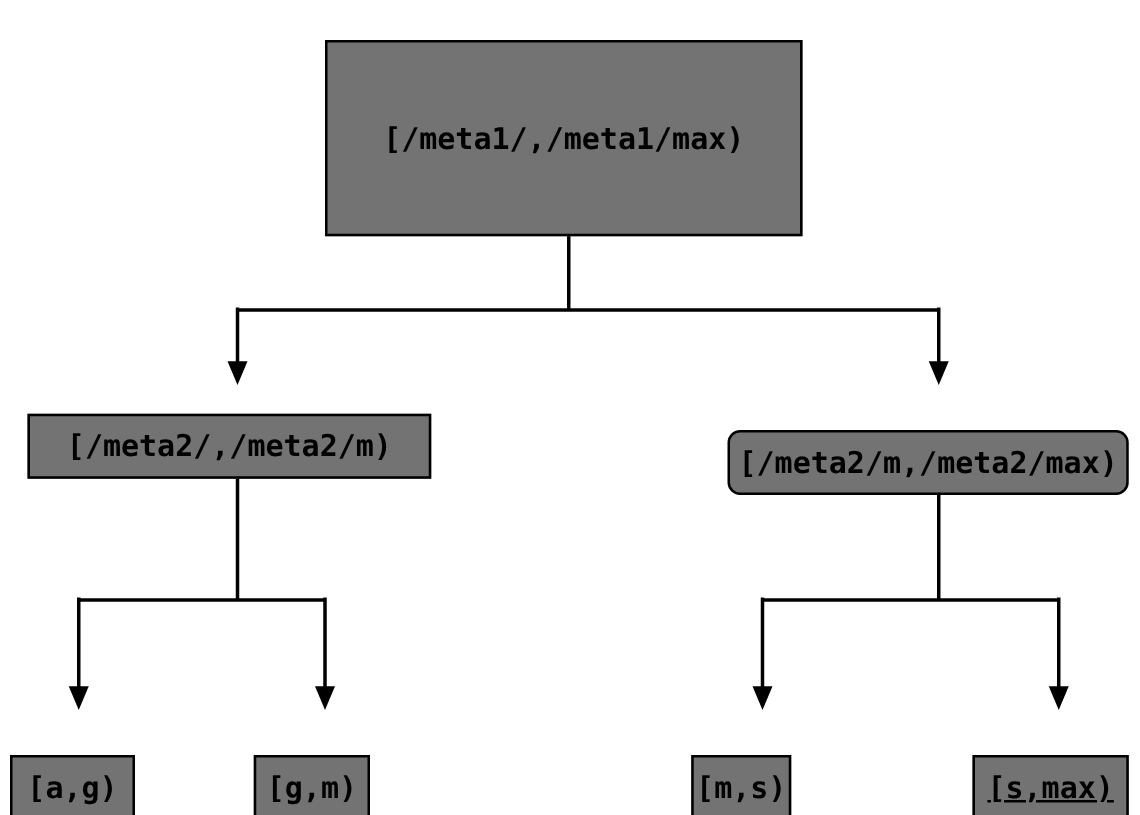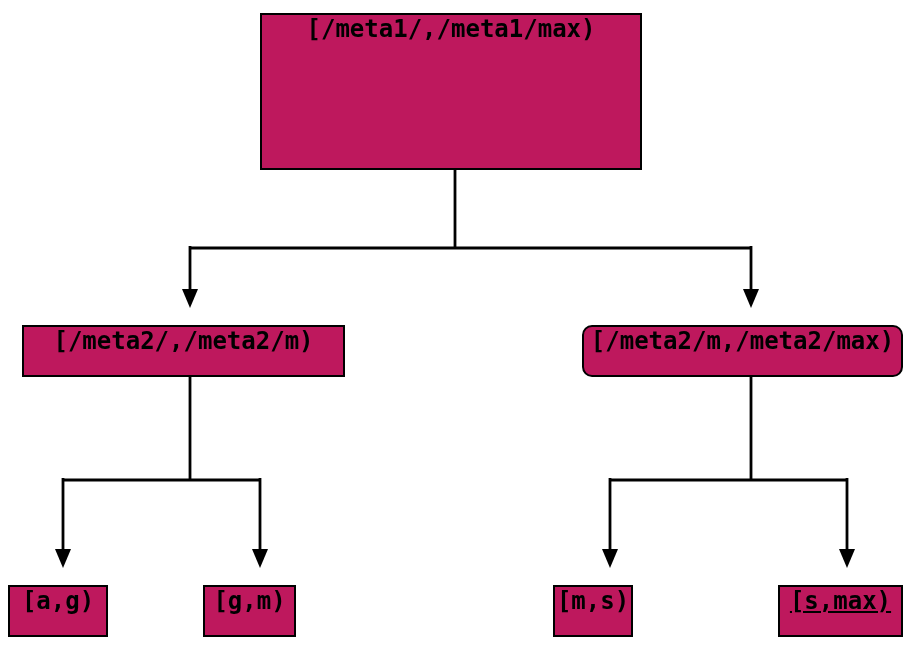--- a/index.html
+++ b/index.html
@@ -27,30 +27,32 @@
     stroke-width: 2.8;
   }
   .edges polygon {
     fill: #000000;
     stroke: none;
   }
   .node {
     position: absolute;
     box-sizing: border-box;
     border: 2.8px solid #000000;
-    background: #be185d;
+    background: #737373;
     display: flex;
+    align-items: center;
     justify-content: center;
     font-size: 24px;
     font-weight: bold;
     color: #000000;
     white-space: nowrap;
+    margin-top: 19px;
   }
   .node-root      { left: 260px; top: 13px;  width: 382px; height: 157px; }
-  .node-left-mid  { left: 22px;  top: 325px; width: 323px; height: 52px; }
+  .node-left-mid  { left: 22px;  top: 312px; width: 323px; height: 52px; }
   .node-right-mid { left: 582px; top: 325px; width: 321px; height: 52px; border-radius: 10px; }
   .node-leaf-ag   { left: 8px;   top: 585px; width: 100px; height: 52px; }
   .node-leaf-gm   { left: 203px; top: 585px; width: 93px;  height: 52px; }
   .node-leaf-ms   { left: 553px; top: 585px; width: 80px; height: 52px; }
   .node-leaf-smax { left: 778px; top: 585px; width: 125px; height: 52px; text-decoration: underline; }
 </style>
 </head>
 <body>
 
 <div id="stage">

